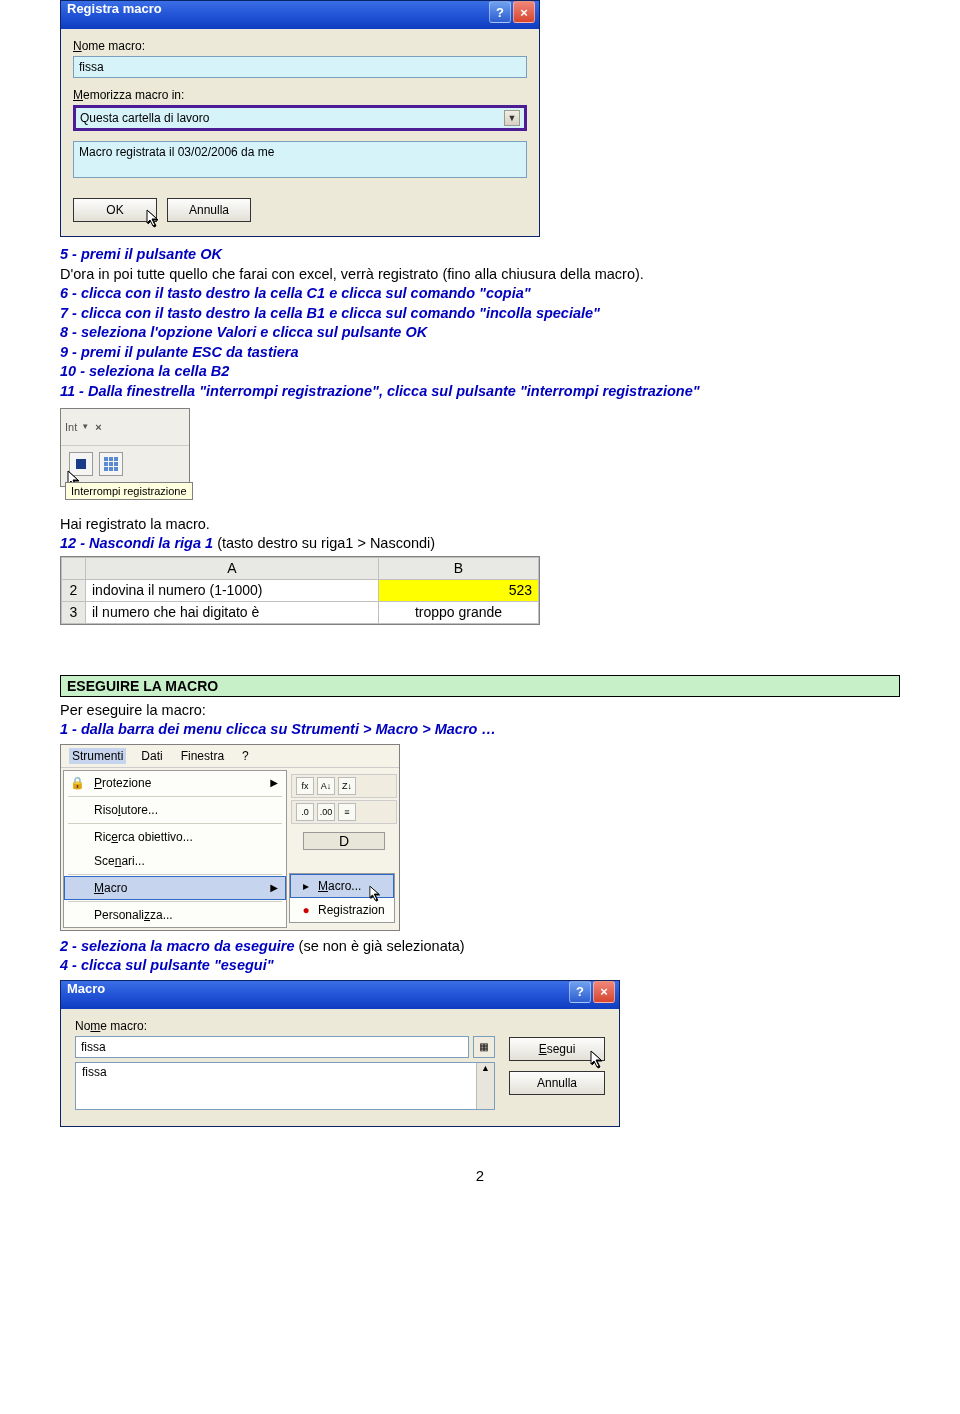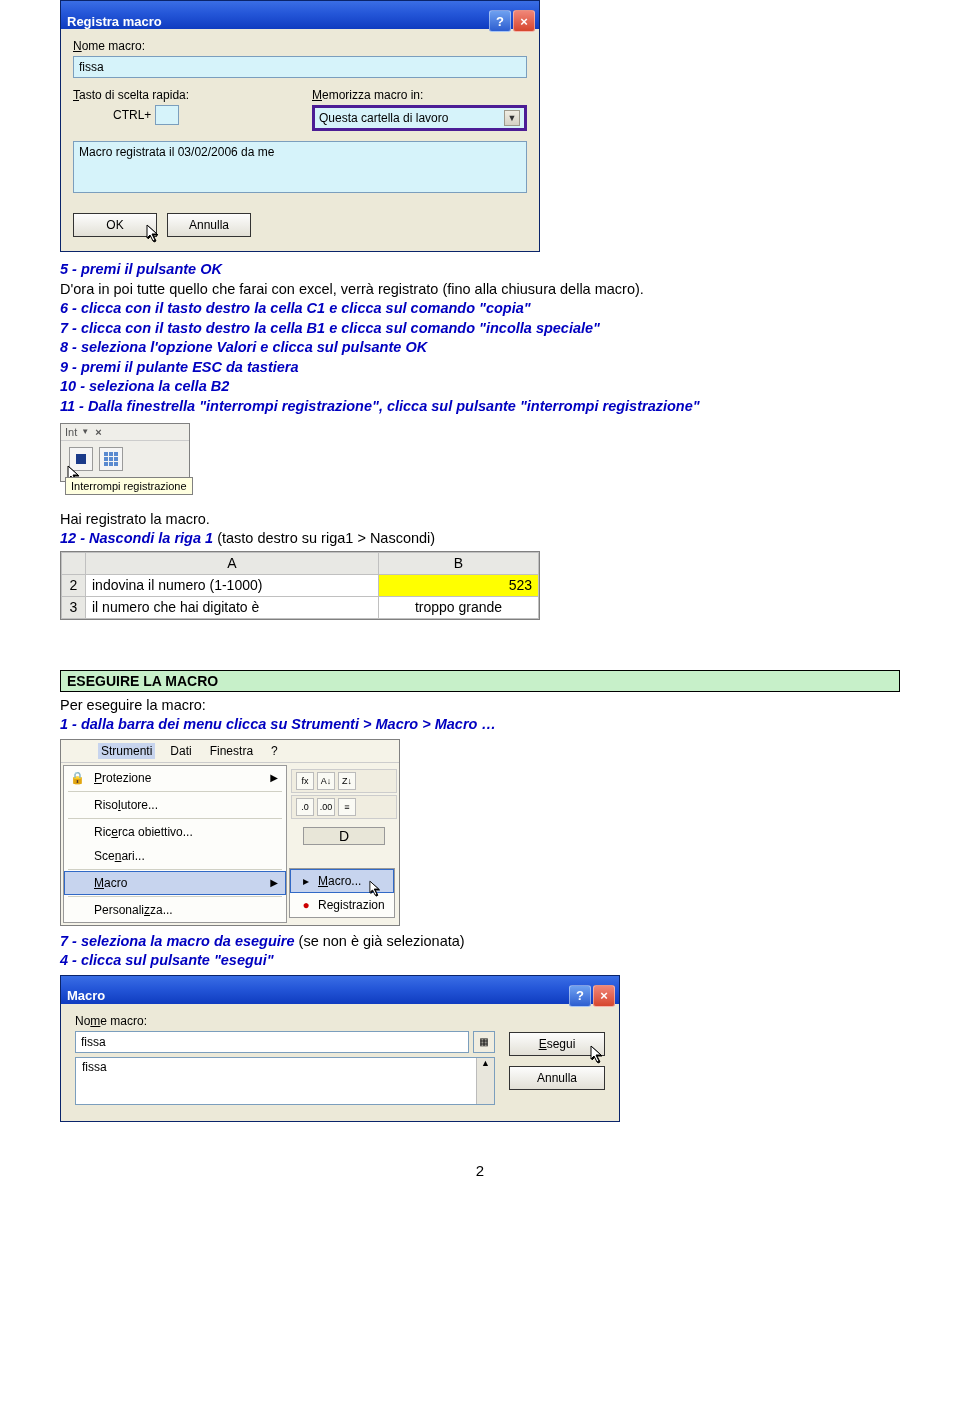--- a/index.html
+++ b/index.html
@@ -16,22 +16,21 @@
   .xp-dialog {
     border: 1px solid #0a246a;
     width: 480px;
     margin-bottom: 8px;
     background: #ece9d8;
   }
   .xp-titlebar {
     background: linear-gradient(to bottom, #3a6ee5 0%, #2456d8 45%, #0f3cc0 100%);
     height: 28px;
     display: flex;
-    align-items: center;
-    padding: 12px 4px 0 6px;
+    padding: 0 4px 0 6px;
     color: #fff;
     font-weight: bold;
     font-size: 13px;
   }
   .xp-titlebar .title { flex: 1; }
   .xp-titlebar .btns { display: flex; gap: 2px; }
   .xp-tb-btn {
     width: 22px; height: 22px;
     border-radius: 3px;
     display: flex; align-items: center; justify-content: center;
@@ -89,21 +88,21 @@
   
   
   .stop-toolbar {
     width: 130px;
     border: 1px solid #808080;
     background: #efeee9;
     margin-top: 6px;
   }
   .stop-tb-head {
     display: flex; align-items: center; gap: 4px;
-    padding: 2px 4px;
+    padding: 12px 4px;
     font-size: 11px; color: #555;
     border-bottom: 1px solid #ccc;
   }
   .stop-tb-head .tri { font-size: 8px; }
   .stop-tb-head .x { margin-left: 2px; font-weight: bold; }
   .stop-tb-body {
     display: flex; gap: 6px; padding: 6px 8px 10px 8px;
     position: relative;
   }
   .tb-icon {
@@ -163,21 +162,21 @@
     position: relative;
   }
   .menu-bar {
     display: flex;
     gap: 12px;
     padding: 3px 8px;
     font-size: 12px;
     border-bottom: 1px solid #ccc;
   }
   .menu-bar span { padding: 1px 3px; }
-  .menu-bar .sel { background: #c7d4ee; margin-left: 29px; }
+  .menu-bar .sel { background: #c7d4ee; }
   .menu-panel {
     display: flex;
   }
   .menu-left {
     width: 224px;
     background: #fdfdfa;
     border: 1px solid #999;
     margin: 2px;
   }
   .menu-item {
@@ -255,35 +254,28 @@
     <div class="btns">
       <div class="xp-tb-btn xp-help">?</div>
       <div class="xp-tb-btn xp-close">×</div>
     </div>
   </div>
   <div class="xp-body">
     <label class="xp-label"><span class="uline">N</span><span>ome macro:</span></label>
     <div class="xp-input">fissa</div>
     <div class="xp-row">
       <div class="xp-col">
-        <label class="xp-label"><span class="uline">T</span>asto di scelta rapida:</label>
-        <div class="ctrl-row" style="padding-left:40px">
-          <span>CTRL+</span>
-          <div class="small-in"></div>
-        </div>
-      </div>
-      <div class="xp-col">
         <label class="xp-label"><span class="uline">M</span>emorizza macro in:</label>
         <div class="xp-select">
           <span>Questa cartella di lavoro</span>
           <span class="arrow">▼</span>
         </div>
       </div>
     </div>
-    <div class="xp-input" style="height:52px">Macro registrata il 03/02/2006 da me</div>
+    <div class="xp-input" style="height:37px">Macro registrata il 03/02/2006 da me</div>
     <div class="xp-btns">
       <div class="xp-btn">
         <span>OK</span>
         <svg class="cursor-arrow" style="position:absolute;right:-6px;bottom:-8px" width="16" height="20" viewBox="0 0 16 20">
             <path d="M1 1 L1 14 L4 11 L7 17 L9 16 L6 10 L11 10 Z" fill="#fff" stroke="#000" stroke-width="1"></path>
           </svg>
       </div>
       <div class="xp-btn">Annulla</div>
     </div>
   </div>
@@ -421,21 +413,21 @@
     </div>
     <div class="menu-item" style="padding-left:8px">
       <span class="mi-icon" style="position:static;margin-right:4px;color:#c00">●</span>
       <span>Registrazion</span>
     </div>
   </div>
 </div>
 
 <div style="height:6px"></div>
 <div class="body-text">
-  <span class="blue-bold">7 - seleziona la macro da eseguire </span><span>(se non è già selezionata)</span>
+  <span class="blue-bold">2 - seleziona la macro da eseguire </span><span>(se non è già selezionata)</span>
 </div>
 <div class="blue-bold">4 - clicca sul pulsante "esegui"</div>
 
 <div class="macro-dialog">
   <div class="xp-titlebar">
     <span class="title">Macro</span>
     <div class="btns">
       <div class="xp-tb-btn xp-help">?</div>
       <div class="xp-tb-btn xp-close">×</div>
     </div>

